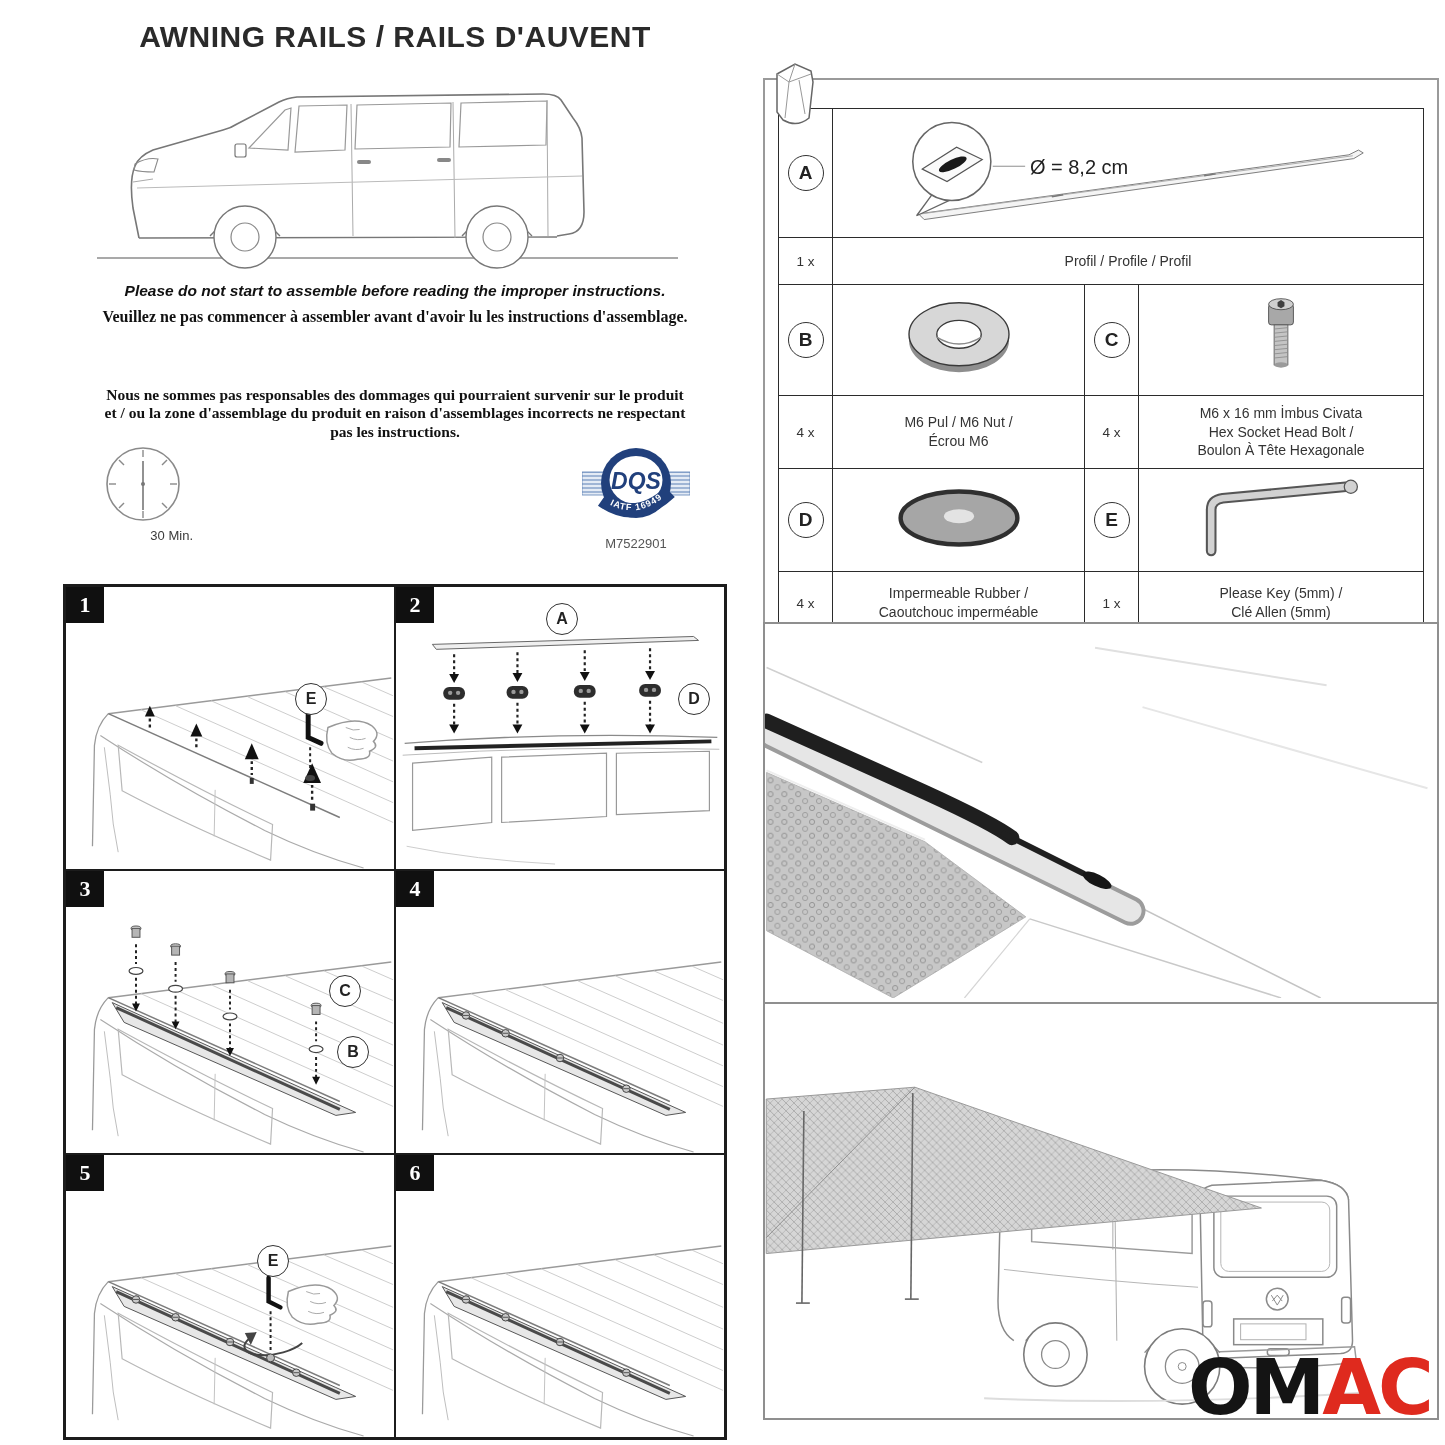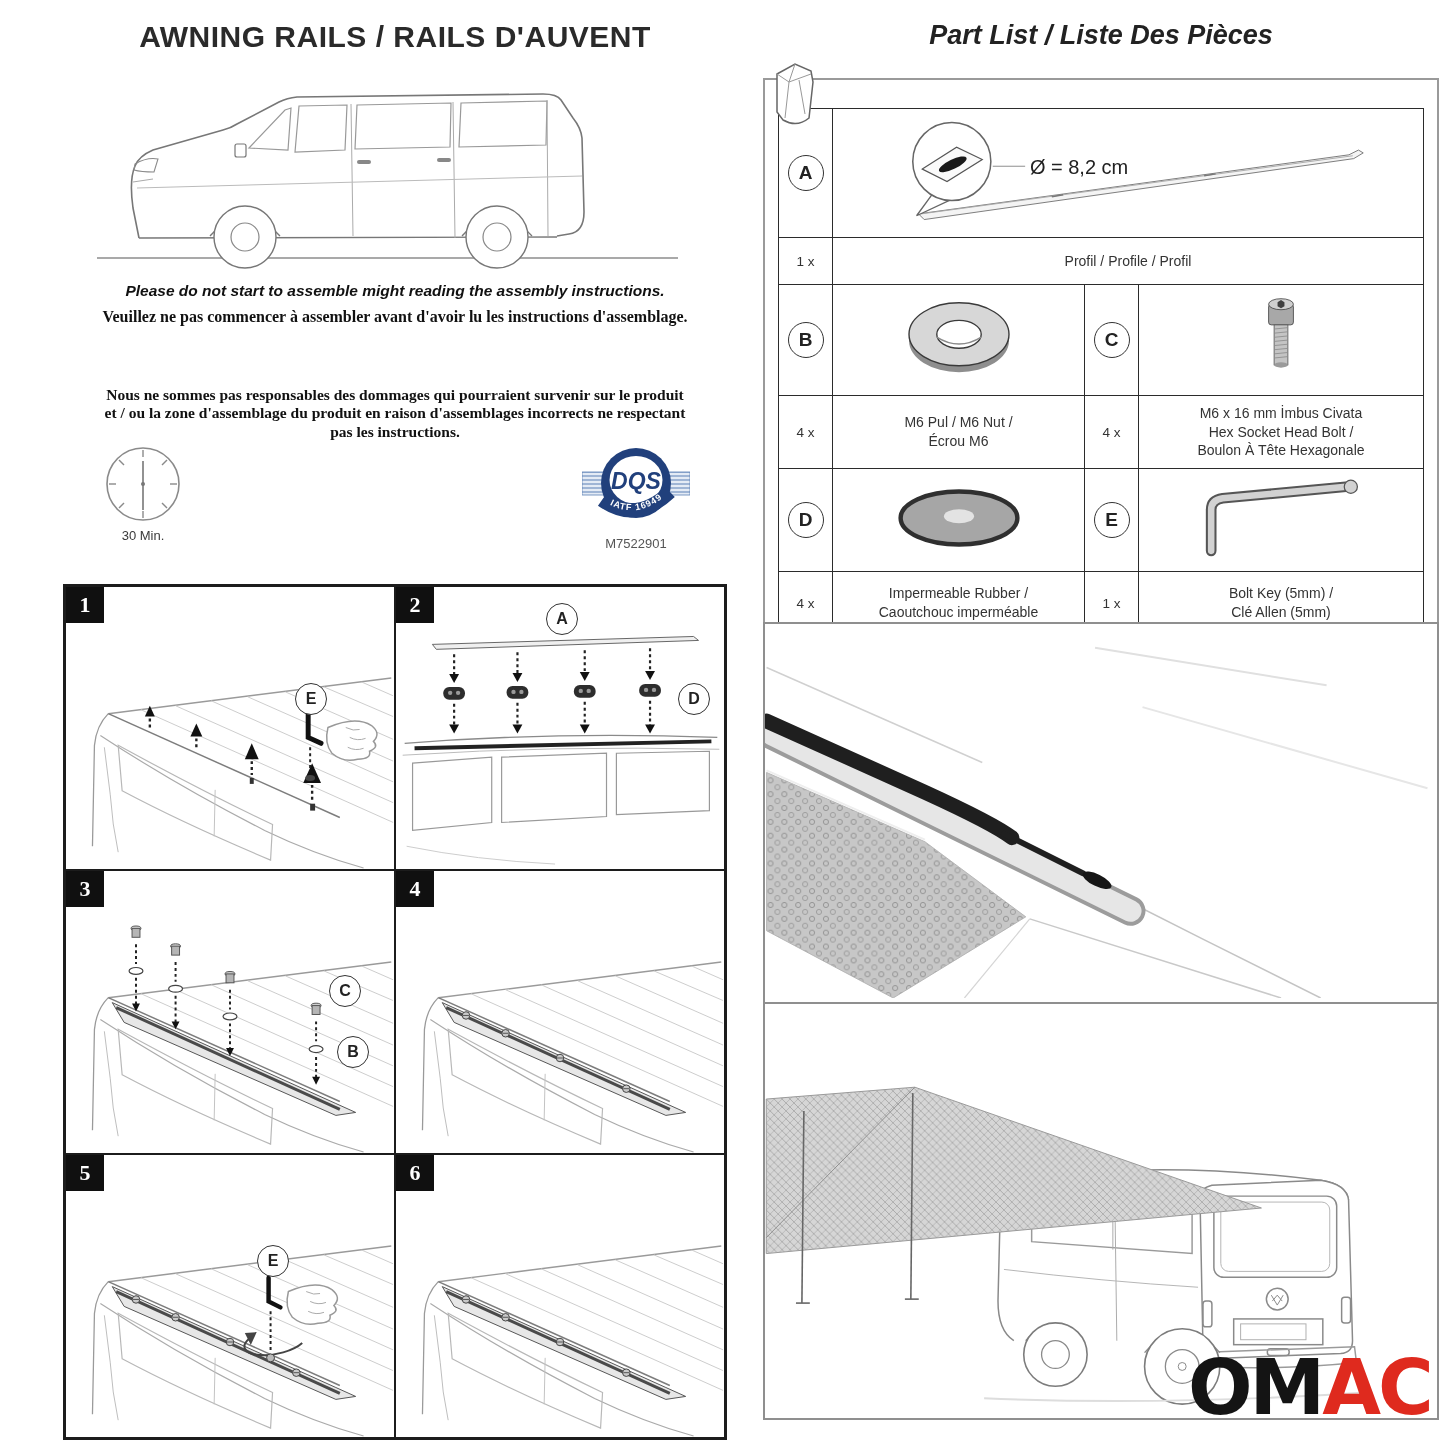--- a/index.html
+++ b/index.html
@@ -6,21 +6,21 @@
   #canvas{position:relative;width:1445px;height:1445px;background:#fff;overflow:hidden;
           font-family:"Liberation Sans",sans-serif;color:#1a1a1a;}
   .abs{position:absolute;}
   .ctr{text-align:center;}
   
   .main-title{font-weight:bold;font-size:30px;letter-spacing:.5px;color:#2a2a2a;}
   .sec-title{font-weight:bold;font-style:italic;font-size:27px;color:#222;}
   
   .warn-it{font-style:italic;font-weight:bold;font-size:15.5px;line-height:1.3;color:#111;white-space:pre-line;}
   .warn-sf{font-family:"Liberation Serif",serif;font-weight:bold;font-size:15.5px;line-height:1.18;color:#111;white-space:pre-line;}
-  .small-lbl{font-size:13px;color:#3a3a3a;}
+  .small-lbl{font-size:13px;color:#3a3a3a;text-align:right;}
   .code-lbl{font-size:13px;color:#555;}
   
   #pl-box{border:2px solid #9a9a9a;background:#fff;}
   table.parts{border-collapse:collapse;table-layout:fixed;width:646px;margin:0 auto;}
   table.parts td{border:1.5px solid #2b2b2b;text-align:center;vertical-align:middle;padding:2px;}
   .pqty{font-size:13.5px;color:#333;}
   .pdesc{font-size:14px;color:#333;line-height:1.35;white-space:pre-line;}
   .circ{width:34px;height:34px;border:1.8px solid #333;border-radius:50%;background:#fff;
         display:flex;align-items:center;justify-content:center;font-weight:bold;font-size:19px;color:#222;margin:0 auto;}
   
@@ -125,21 +125,21 @@
     <line x1="358" y1="42" x2="360" y2="178" stroke="#ababab" stroke-width="1"></line>
     <line x1="452" y1="40" x2="453" y2="176" stroke="#ababab" stroke-width="1"></line>
     <path d="M42,128 L487,116" stroke="#bbb" stroke-width="1"></path>
     <rect x="140" y="84" width="11" height="13" rx="2" stroke="#777" fill="#fff" stroke-width="1.2"></rect>
     <rect x="262" y="100" width="14" height="4" rx="2" fill="#888"></rect>
     <rect x="342" y="98" width="14" height="4" rx="2" fill="#888"></rect>
     <path d="M40,104 Q52,97 63,99 L59,112 Q46,112 39,110 Z" stroke="#8a8a8a" fill="none" stroke-width="1.1"></path>
     <path d="M38,122 L58,119" stroke="#aaa" stroke-width="1"></path>
   </svg>
 
-  <div class="abs ctr warn-it" style="left:65px;top:281px;width:660px;">Please do not start to assemble might reading the assembly instructions.</div>
+  <div class="abs ctr warn-it" style="left:65px;top:281px;width:660px;">Please do not start to assemble before reading the improper instructions.</div>
   <div class="abs ctr warn-sf" style="left:65px;top:308px;width:660px;font-size:16px;">Veuillez ne pas commencer à assembler avant d'avoir lu les instructions d'assemblage.</div>
   <div class="abs ctr warn-sf" style="left:65px;top:386px;width:660px;">Nous ne sommes pas responsables des dommages qui pourraient survenir sur le produit
 et / ou la zone d'assemblage du produit en raison d'assemblages incorrects ne respectant
 pas les instructions.</div>
 
   <svg class="abs" style="left:103px;top:444px;" width="80" height="80" viewBox="0 0 80 80">
     <circle cx="40" cy="40" r="36" fill="#fff" stroke="#8a8a8a" stroke-width="1.6"></circle>
     <g stroke="#8a8a8a" stroke-width="1.4">
       <line x1="40" y1="6" x2="40" y2="13"></line>
         <line x1="40" y1="67" x2="40" y2="74"></line>
@@ -334,21 +334,20 @@
     <div class="panel">
       <div class="pnum">6</div>
       <svg width="328" height="282" viewBox="0 0 330 285">
         <use href="#sym-roof"></use>
           <use href="#sym-rail"></use>
           <use href="#sym-bolt-dots"></use>
       </svg>
     </div>
   </div>
 
-  <div class="abs ctr sec-title" style="left:765px;top:20px;width:672px;">Part List / Liste Des Pièces</div>
 
   <div id="pl-box" class="abs" style="left:763px;top:78px;width:672px;height:542px;">
     <table class="parts" style="margin-top:28px;">
       <colgroup>
           <col style="width:54px">
           <col style="width:252px">
           <col style="width:54px">
           <col>
         </colgroup>
       <tbody>
@@ -438,21 +437,21 @@
             <path d="M60,96 L60,46 Q60,34 74,32 L224,18" stroke="#d2d2d2" stroke-width="8" fill="none" stroke-linecap="round"></path>
             <circle cx="230" cy="18" r="8" fill="#d2d2d2" stroke="#555" stroke-width="1.5"></circle>
           </svg>
         </td>
       </tr>
       <tr>
         <td style="height:58px;" class="pqty">4 x</td>
         <td class="pdesc">Impermeable Rubber /
 Caoutchouc imperméable</td>
         <td class="pqty">1 x</td>
-        <td class="pdesc">Bolt Key (5mm) /
+        <td class="pdesc">Please Key (5mm) /
 Clé Allen (5mm)</td>
       </tr>
     </tbody>
       </table>
   </div>
 
   <svg class="abs" style="left:769px;top:52px;z-index:2;" width="52" height="78" viewBox="0 0 52 78">
     <path d="M8,22 L26,12 L42,19 L44,30 L40,66 Q28,76 14,68 L8,60 Z" fill="#fff" stroke="#666" stroke-width="1.5"></path>
     <path d="M8,22 L20,30 L26,12 M20,30 L42,22 M20,30 L16,66 M30,28 L36,62" stroke="#999" stroke-width="1" fill="none"></path>
   </svg>

